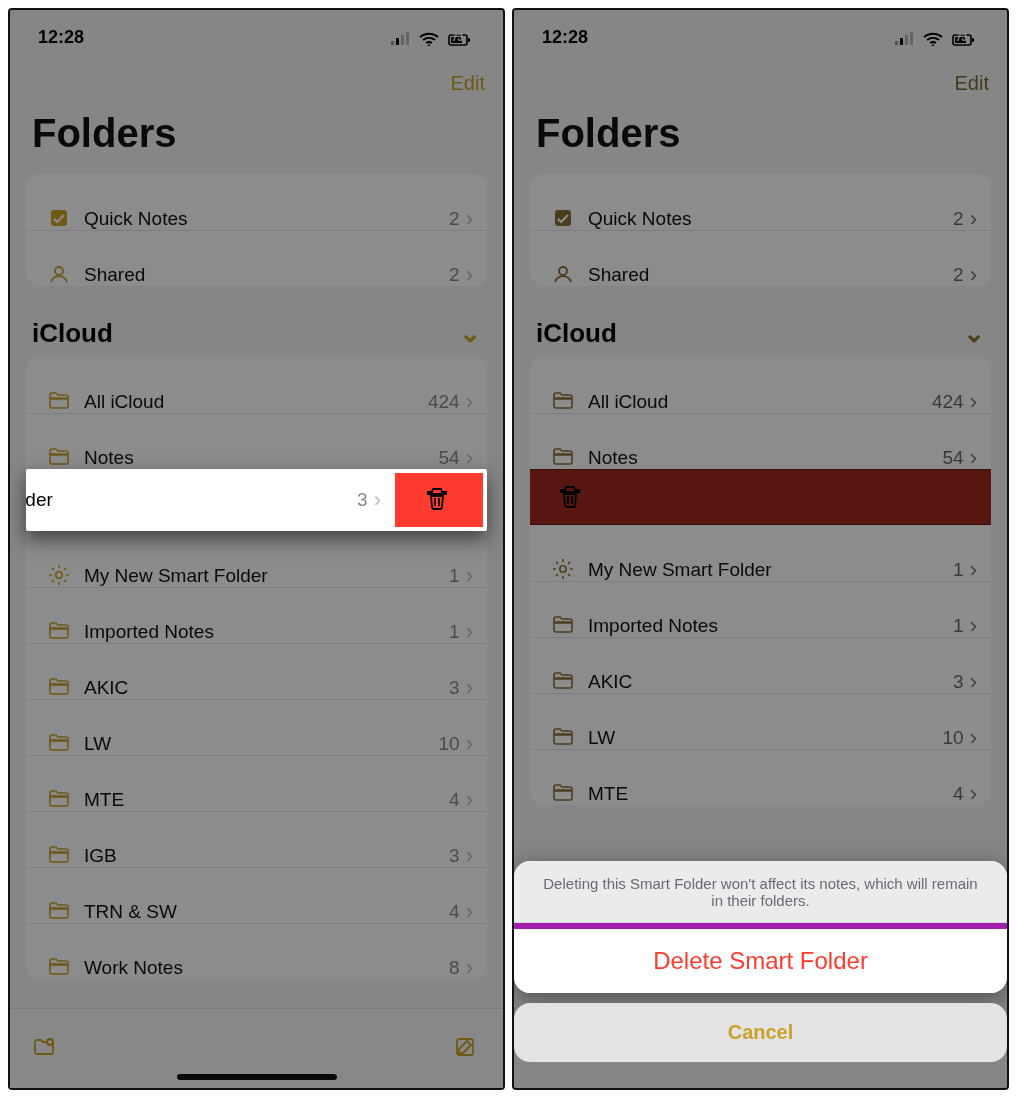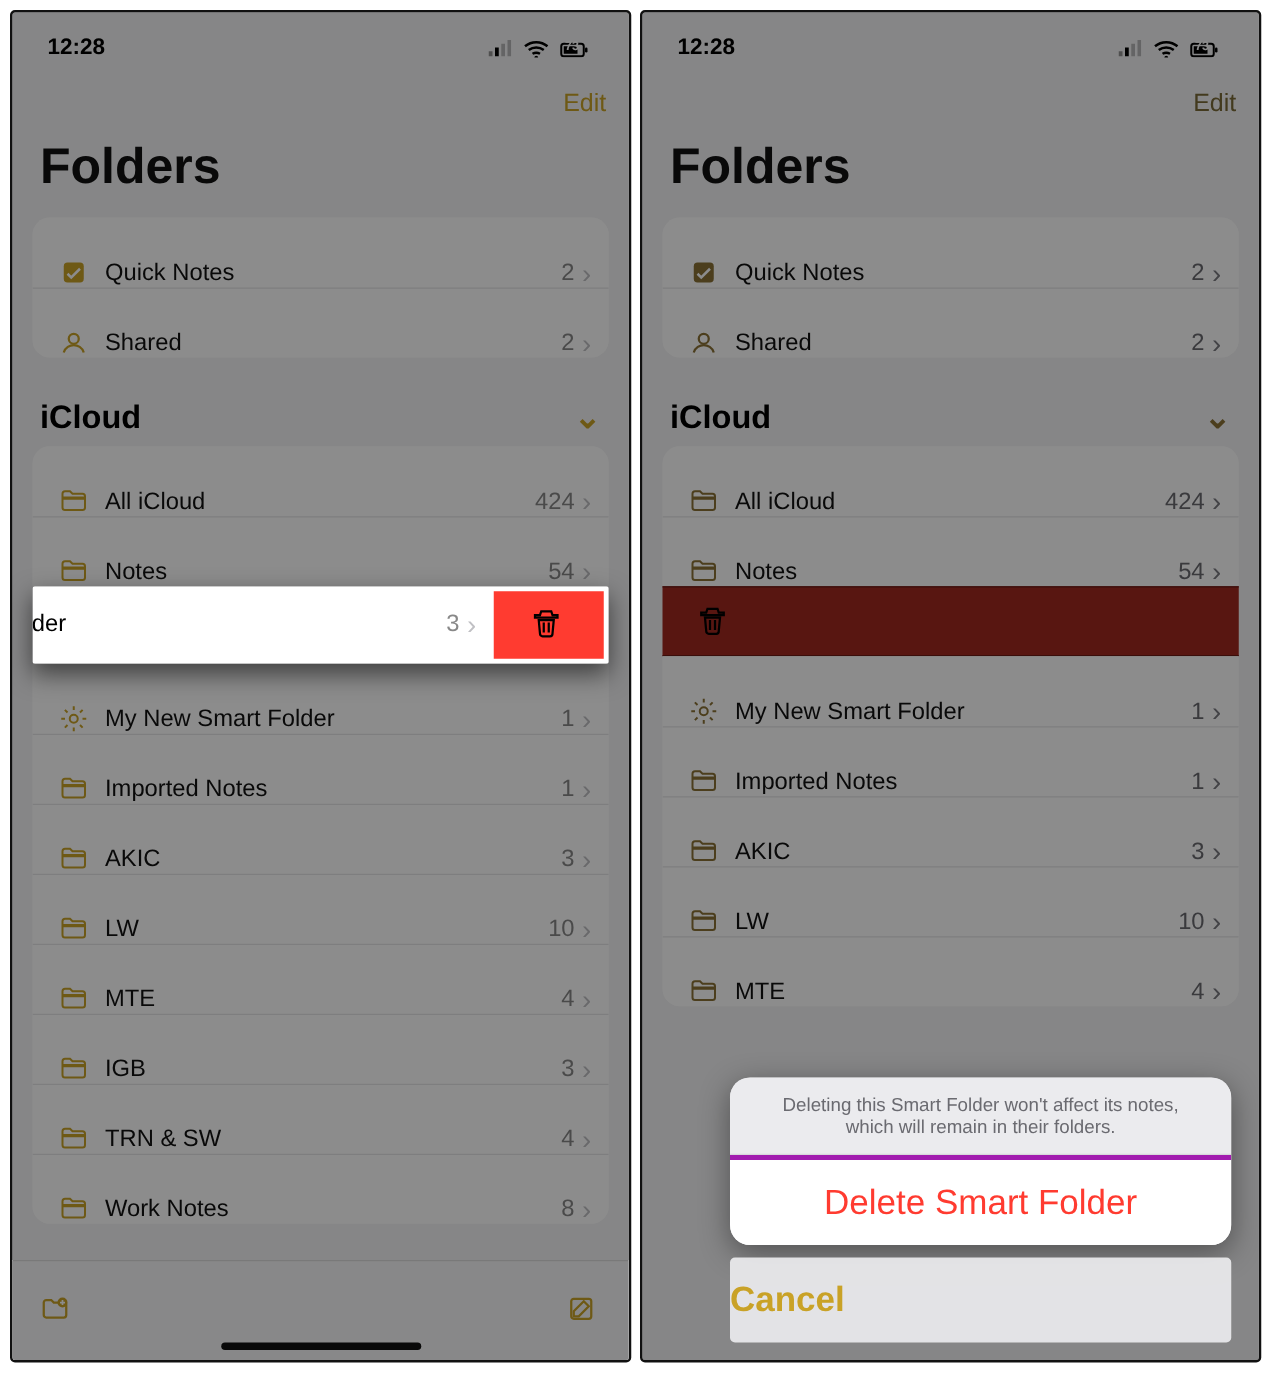--- a/index.html
+++ b/index.html
@@ -49,26 +49,26 @@
   .swipe-content .label { flex: 1; }
   .swipe-content .count { color: var(--text-mute); padding-right: 6px; }
   .swipe-content .chev-r { color: #c0c0c4; font-size: 22px; }
   .swipe-del { width: 88px; background: var(--red); display: flex; align-items: center; justify-content: center; margin: 4px; }
   .swipe-del svg { width: 28px; height: 28px; fill: #fff; }
   .full-red { height: 56px; background: var(--red-dark); display: flex; align-items: center; padding-left: 28px; border-top: 1px solid #6b1a15; border-bottom: 1px solid #6b1a15; }
   .full-red svg { width: 26px; height: 26px; fill: #d8b8b4; }
   .toolbar { position: absolute; left: 0; right: 0; bottom: 0; height: 80px; background: rgba(248,248,250,.96); display: flex; align-items: center; justify-content: space-between; padding: 0 22px; border-top: 1px solid #ddd; z-index: 2; }
   .toolbar .ticon { color: var(--accent); }
   .home-ind { position: absolute; bottom: 8px; left: 50%; transform: translateX(-50%); width: 160px; height: 6px; border-radius: 4px; background: #111; z-index: 3; }
-  .sheet-wrap { position: absolute; left: 0; right: 0; bottom: 0; z-index: 20; padding: 8px 22px 14px; margin-left: 48px; }
+  .sheet-wrap { position: absolute; left: 0; right: 0; bottom: 12px; z-index: 20; padding: 8px 0 14px; }
   .sheet-card { background: rgba(235,235,238,.94); border-radius: 16px; overflow: hidden; box-shadow: 0 6px 24px rgba(0,0,0,.4); }
   .sheet-msg { font-size: 15px; color: #6a6a70; text-align: center; padding: 14px 26px; background: rgba(235,235,238,.94); }
-  .sheet-btn { text-align: center; font-size: 28px; padding: 18px 0; border-top: 4px solid #a21caf; }
+  .sheet-btn { text-align: center; font-size: 24px; padding: 18px 0; border-top: 6px solid #a21caf; }
   .sheet-btn.delete { color: var(--red); font-weight: 500; background: #fff; }
-  .sheet-cancel { margin-top: 10px; background: rgba(235,235,238,.92); border-radius: 4px; font-size: 28px; font-weight: 600; padding: 18px 0; color: var(--accent); }
+  .sheet-cancel { margin-top: 10px; background: rgba(235,235,238,.92); border-radius: 16px; text-align: center; font-size: 20px; font-weight: 600; padding: 18px 0; color: var(--accent); }
   .highlight { position: relative; z-index: 20; background: #fff; box-shadow: 0 -1px 0 rgba(0,0,0,.08); }
   .cut { overflow: hidden; }
   svg { display: block; }
 </style>
 </head>
 <body>
 
 <svg width="0" height="0" style="position:absolute">
   <defs>
     <g id="i-folder">

